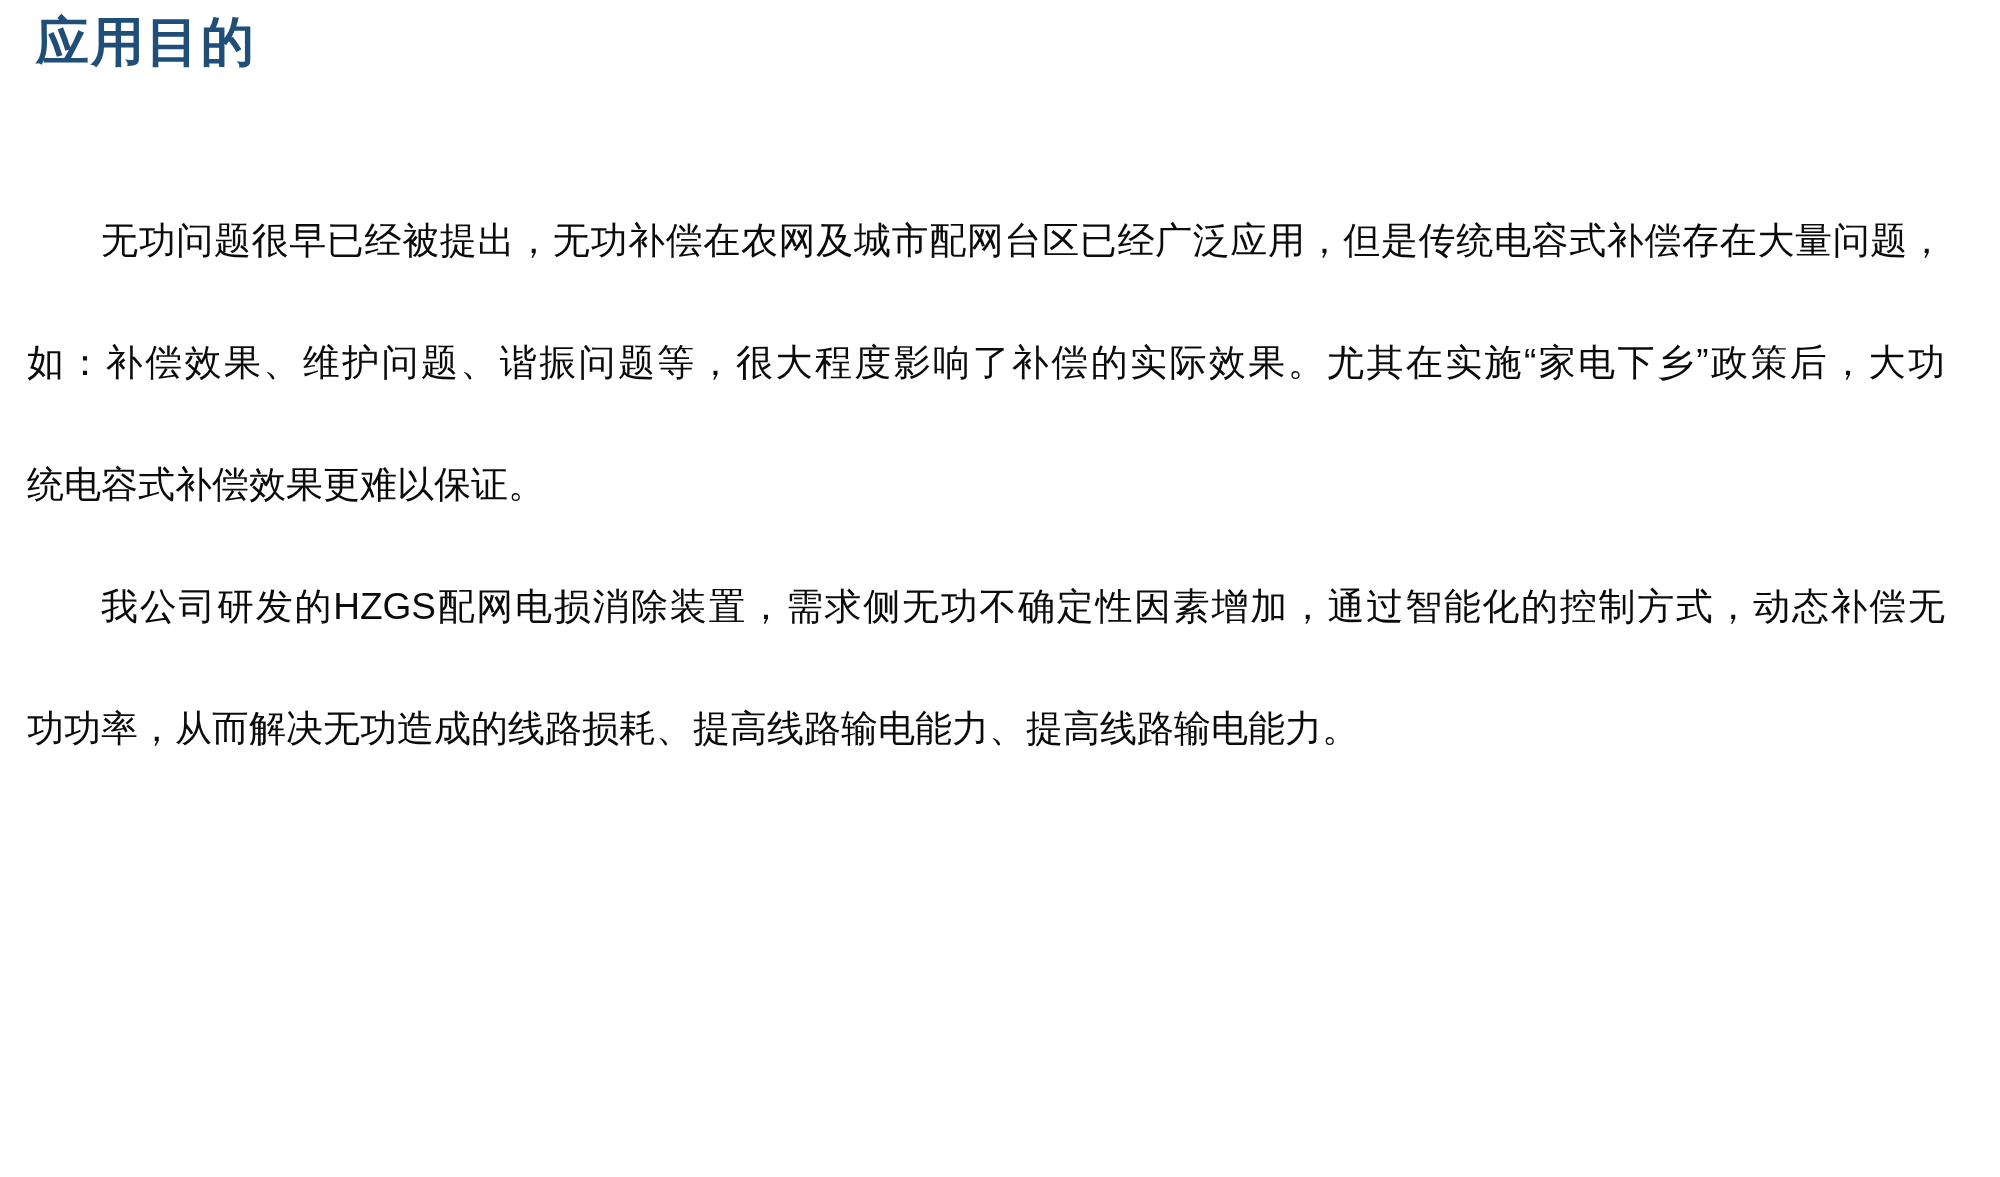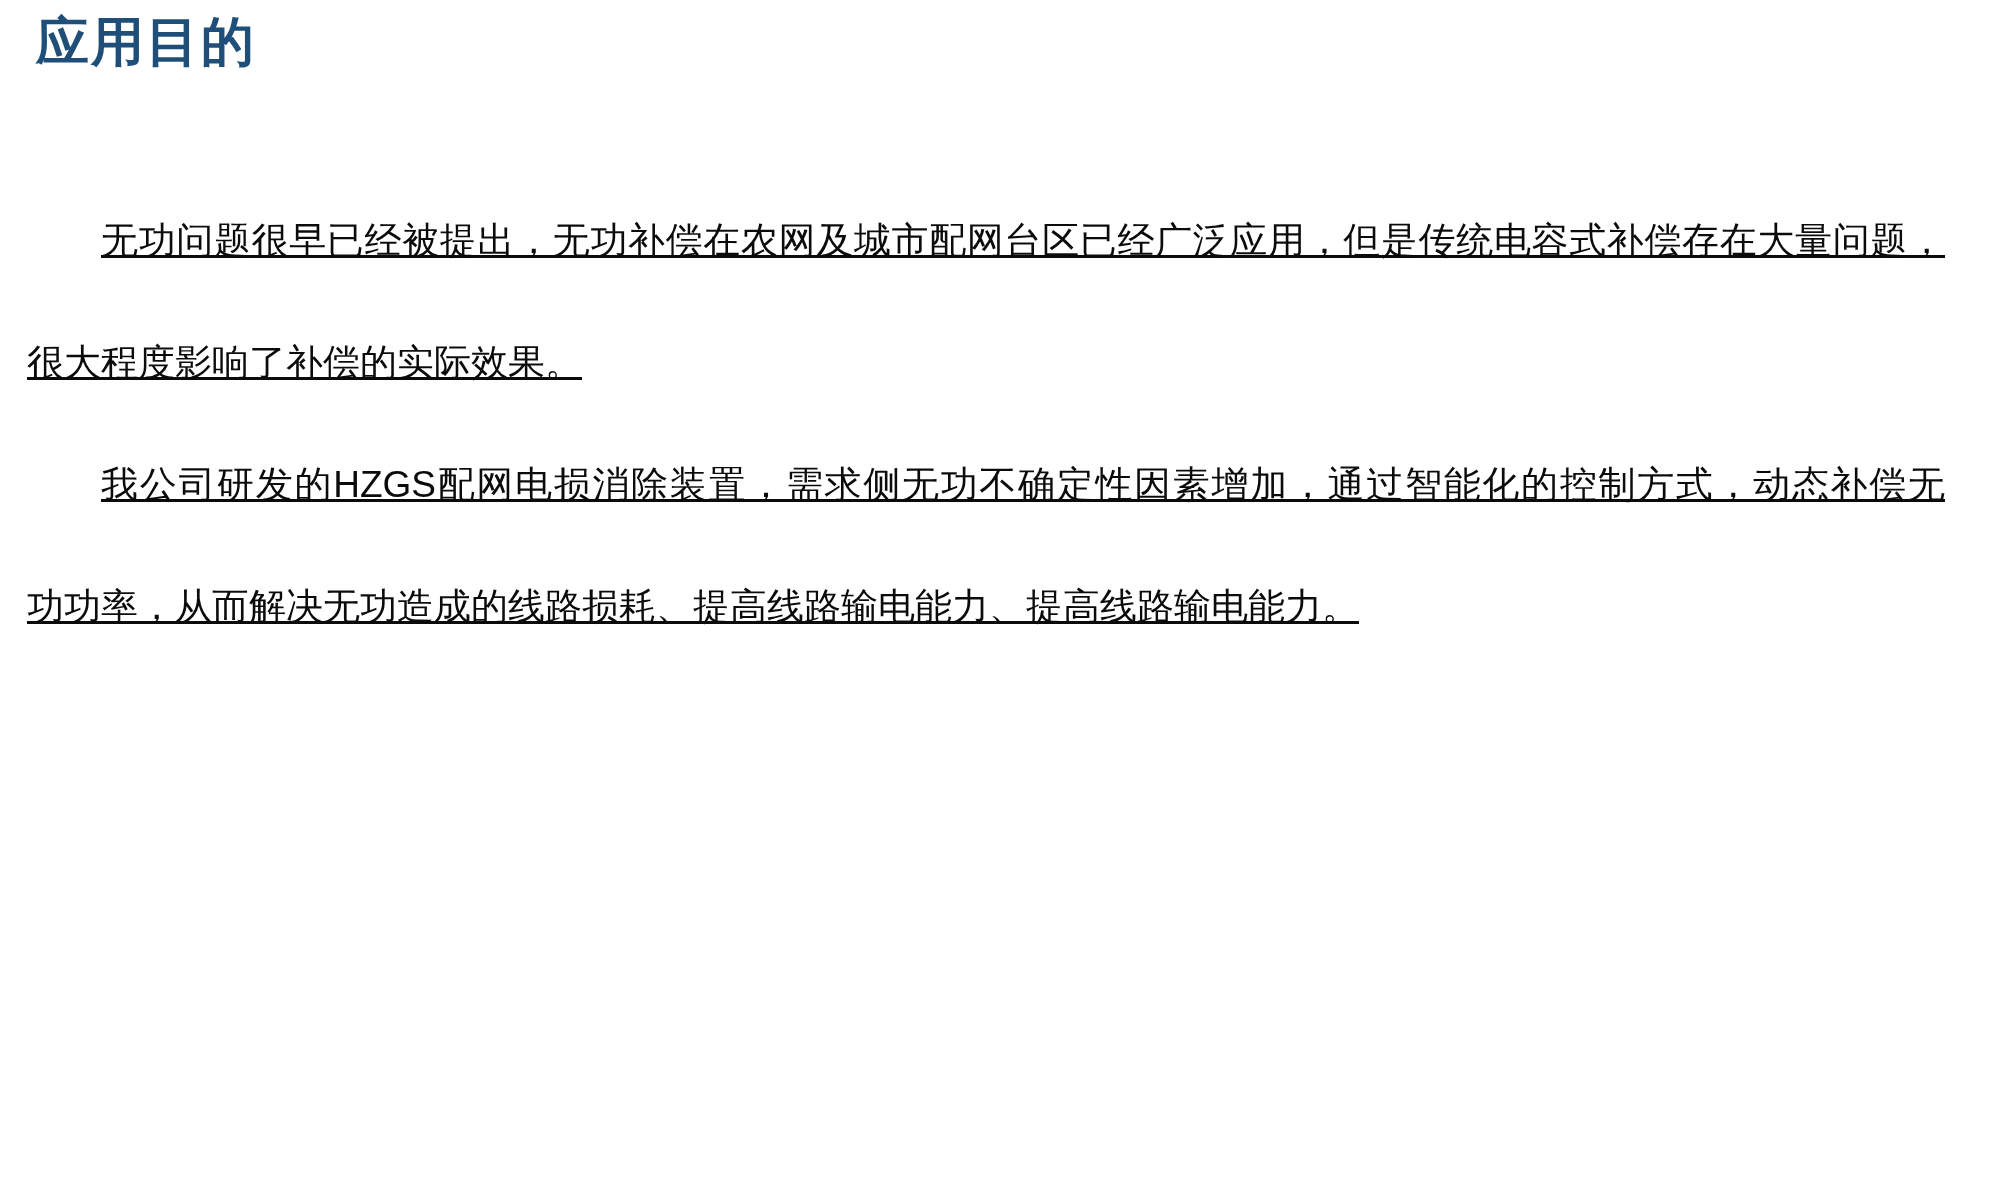--- a/index.html
+++ b/index.html
@@ -29,21 +29,20 @@
     font-weight: bold;
     color: var(--title-color, #1F4E79);
     letter-spacing: 2px;
   }
   .content {
     position: absolute;
     left: 27px;
     top: 180px;
     width: 1918px;
     color: var(--body-color, #0b0b0b);
-    text-decoration: underline;
   }
   .paragraph {
     margin: 0;
     padding: 0;
   }
   .line {
     font-size: 37px;
     height: 122px;
     line-height: 122px;
     color: var(--body-color, #0b0b0b);
@@ -57,20 +56,21 @@
   }
 </style>
 </head>
 <body style="background: rgb(255, 255, 255);">
 
 <main class="slide">
   <h1 class="heading">应用目的</h1>
   <section class="content">
       <div class="paragraph">
         <div class="line first fill">无功问题很早已经被提出，无功补偿在农网及城市配网台区已经广泛应用，但是传统电容式补偿存在大量问题，</div>
-        <div class="line">很大程度影响了补偿的实际效果。</div>
+        <div class="line fill">如：补偿效果、维护问题、谐振问题等，很大程度影响了补偿的实际效果。尤其在实施“家电下乡”政策后，大功</div>
+        <div class="line">统电容式补偿效果更难以保证。</div>
       </div>
       <div class="paragraph">
         <div class="line first fill">我公司研发的HZGS配网电损消除装置，需求侧无功不确定性因素增加，通过智能化的控制方式，动态补偿无</div>
         <div class="line">功功率，从而解决无功造成的线路损耗、提高线路输电能力、提高线路输电能力。</div>
       </div>
     </section>
 </main>
 
 </body></html>

